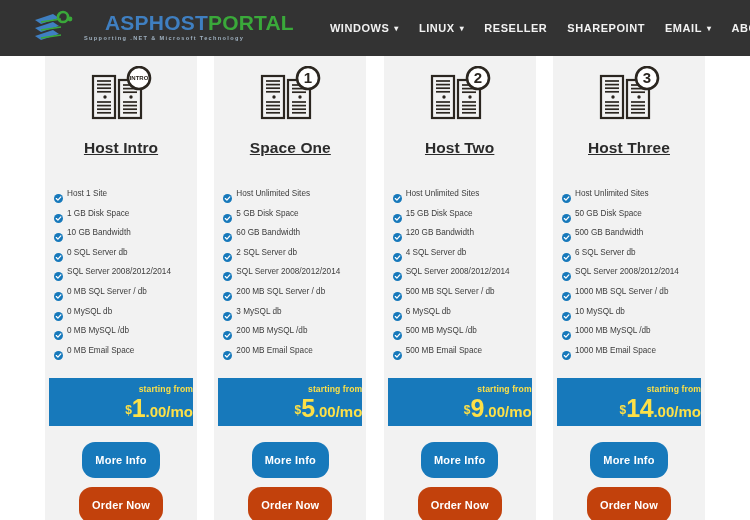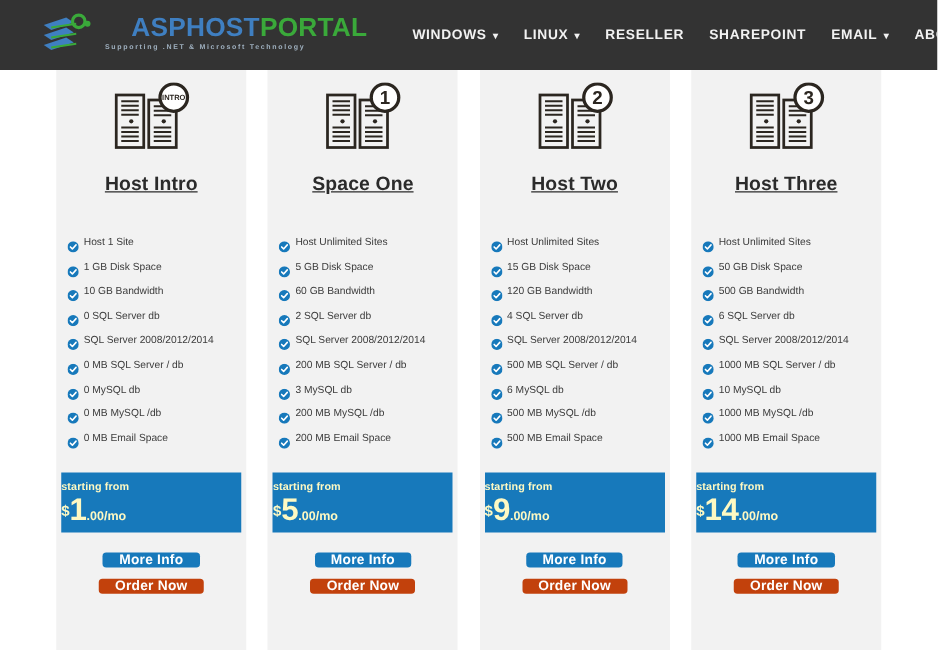--- a/index.html
+++ b/index.html
@@ -53,36 +53,36 @@
     letter-spacing: .1px; margin-top: 1px; text-decoration: underline;
   }
 
   .features { margin-top: 30px; width: 100%; padding: 0 8px 0 9px; }
   .feature { display: flex; align-items: flex-end; margin-bottom: 8.6px; }
   .check { flex: none; width: 9px; height: 9px; margin-top: 2px; margin-right: 4px; }
   .feature-label { font-size: 8.2px; color: #3c3c3c; line-height: 1.1; white-space: nowrap; }
 
   .price-bar {
     position: absolute; left: 4px; right: 4px; top: 322px; height: 48px;
-    background: #1779bb; color: #fef9c3;
-    display: flex; flex-direction: column; align-items: flex-start; justify-content: center;
+    background: #1779bb; color: #fde047;
+    display: flex; flex-direction: column; align-items: flex-end; justify-content: center;
   }
   .price-from { font-size: 8.6px; font-weight: bold; letter-spacing: .1px; }
   .price-row { display: flex; align-items: baseline; margin-top: 2px; }
   .price-cur { font-size: 12px; font-weight: bold; position: relative; top: -3px; }
   .price-amt { font-size: 25px; font-weight: bold; line-height: 1; letter-spacing: -.3px; }
-  .price-suf { font-size: 10px; font-weight: bold; }
+  .price-suf { font-size: 15px; font-weight: bold; }
 
   .actions {
     position: absolute; left: 0; right: 0; top: 386px;
     display: flex; flex-direction: column; align-items: center;
   }
   .btn {
     font-size: 11px; font-weight: bold; color: #ffffff; letter-spacing: .2px;
-    border: none; border-radius: 3px; padding: 0 13px; cursor: pointer;
+    border: none; border-radius: 13px; padding: 12px 13px; cursor: pointer;
     font-family: "Liberation Sans", sans-serif;
   }
   .btn-info { background: #1779bb; }
   .btn-order { background: #c2410c; margin-top: 9px; }
 </style>
 </head>
 <body>
 
 <div id="app">
 

